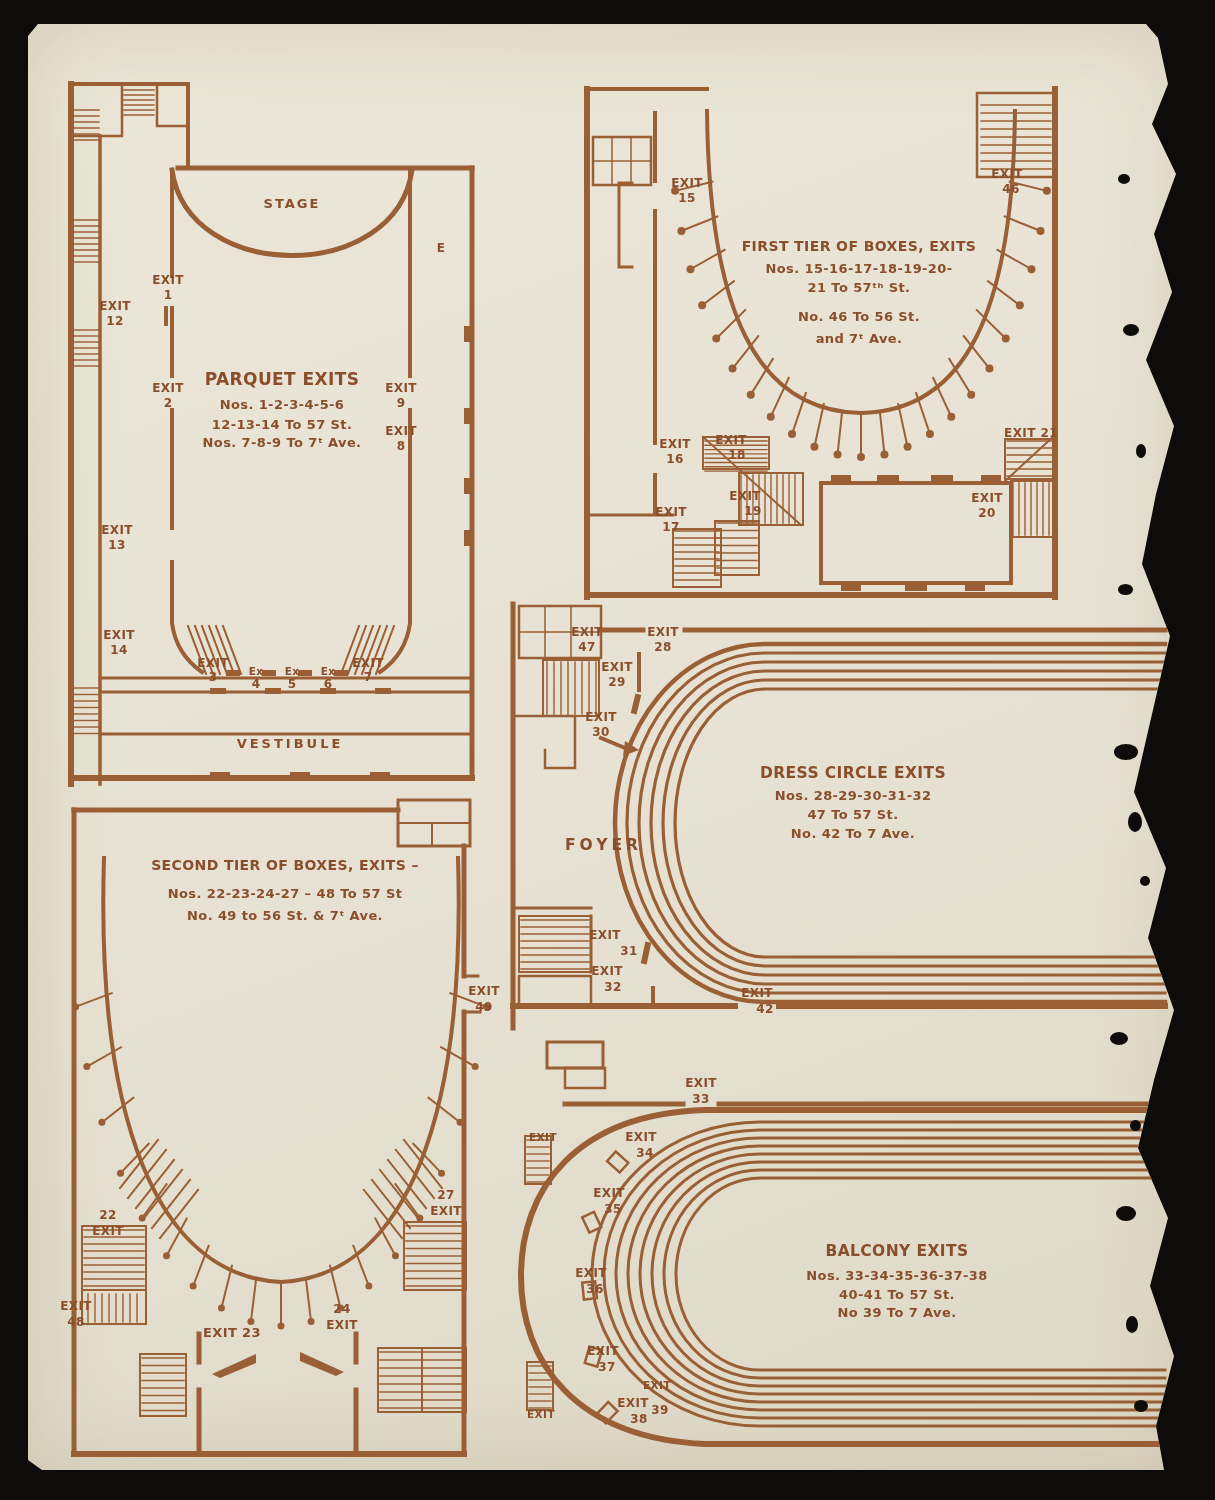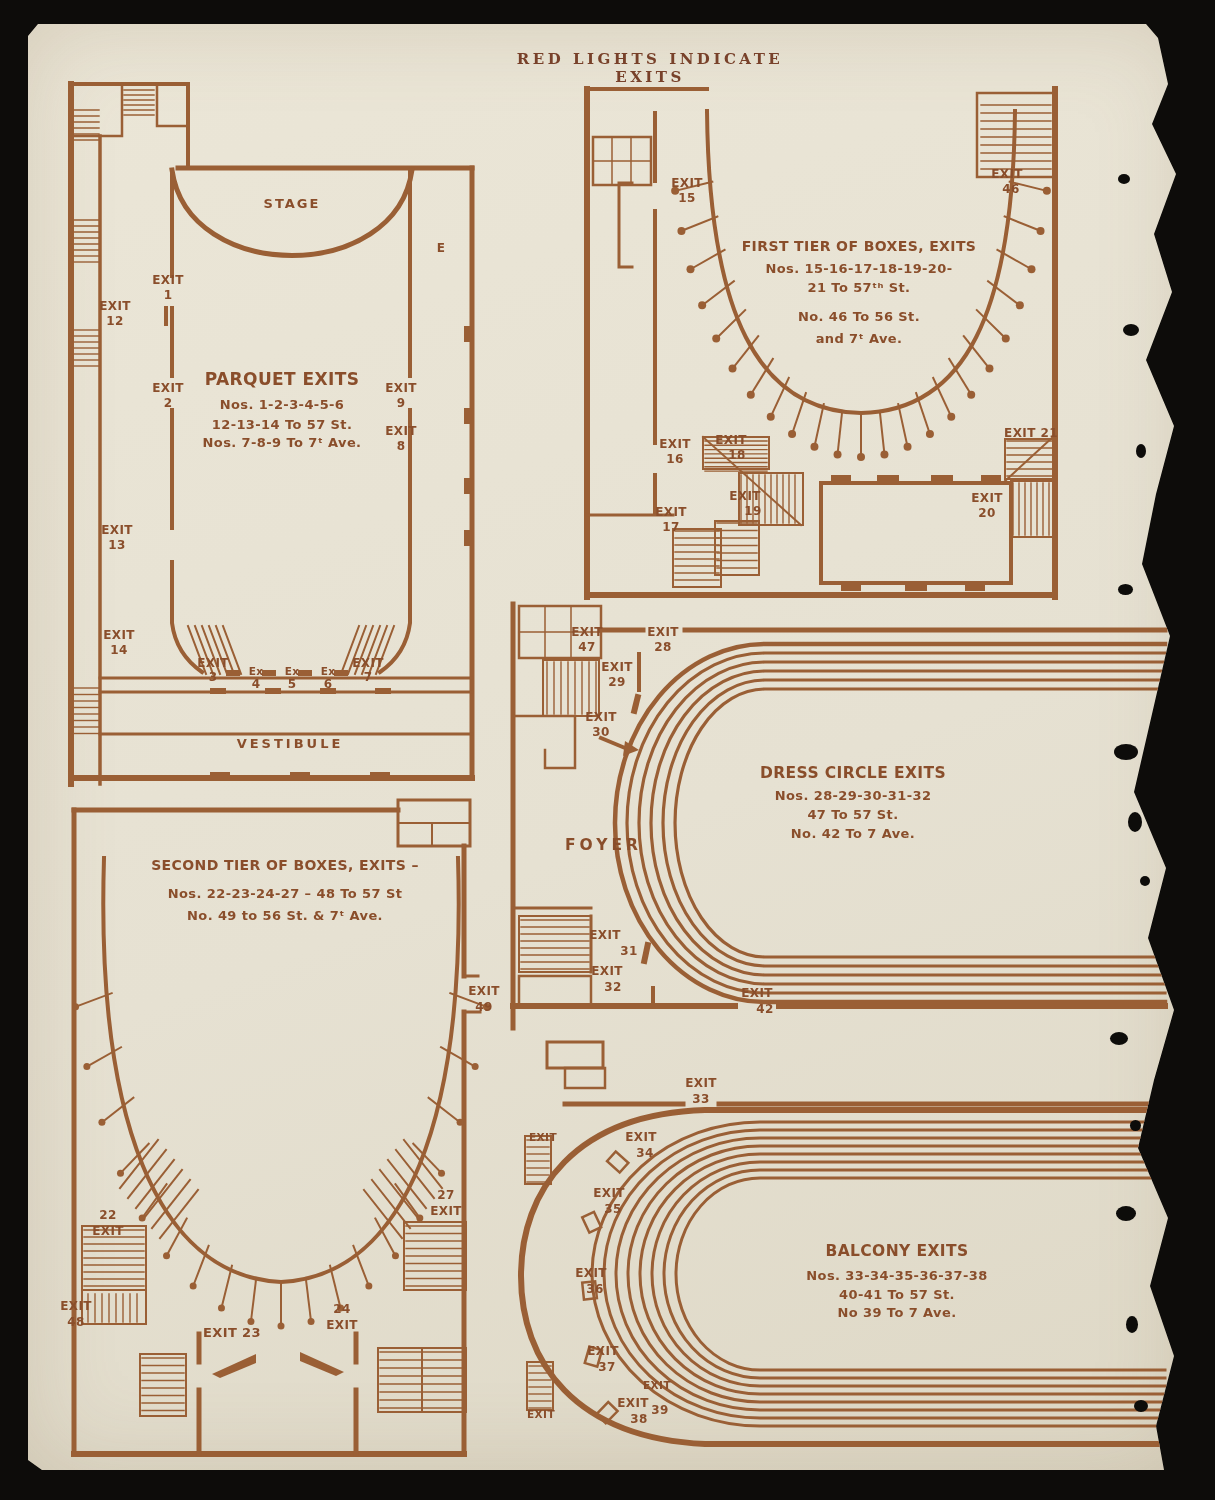--- a/index.html
+++ b/index.html
@@ -26,21 +26,20 @@
   .s10{font-size:10.5px}.s12{font-size:12px}.s13{font-size:13px}
   .s14{font-size:14px}.s15{font-size:15.5px}.s16{font-size:17px}
   .ls2{letter-spacing:2px}.ls3{letter-spacing:3px}.ls4{letter-spacing:4px}
   .hole{position:absolute;background:#0d0c0a;border-radius:50%}
 </style>
 </head>
 <body>
 
 <div class="page">
 
-  <div class="title">RED LIGHTS INDICATE EXITS</div>
 
   <svg id="svg-parquet" width="420" height="712" viewBox="0 0 420 712">
     <g stroke="#9a5f35" fill="none" stroke-linecap="square">
       <path d="M 11,6 V 706" stroke-width="6"></path>
       <path d="M 11,6 H 128" stroke-width="4"></path>
       <path d="M 40,58 V 706" stroke-width="3.5"></path>
       <path d="M 11,58 H 62 M 62,6 V 58 M 97,6 V 48 H 128" stroke-width="2.5"></path>
       <path d="M 128,6 V 90" stroke-width="4"></path>
       <path d="M 118,90 H 412" stroke-width="5"></path>
       <path d="M 412,90 V 700" stroke-width="5"></path>

